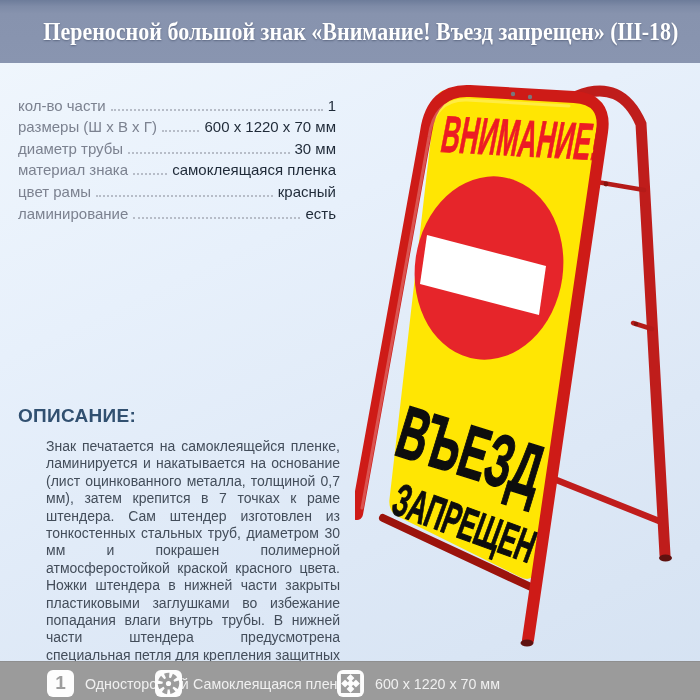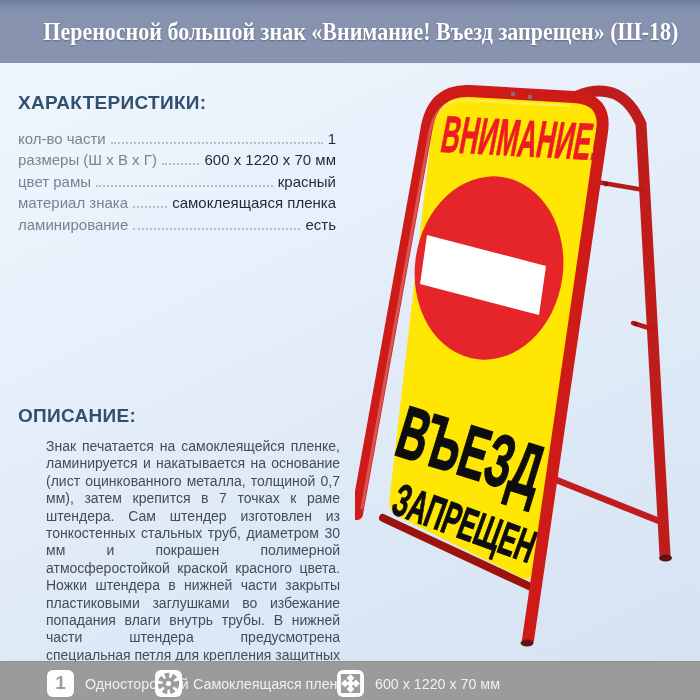--- a/index.html
+++ b/index.html
@@ -46,40 +46,44 @@
 </head>
 <body>
 
 <div class="page">
 
   <div class="header">
     <span class="header-title">Переносной большой знак «Внимание! Въезд запрещен» (Ш-18)</span>
   </div>
 
   <div class="char-block">
-    <div class="block-heading">ХАРАКТЕРИСТИКИ:</div>
     <div class="char-row">
       <span class="char-label">кол-во  части</span>
       <span class="char-dots"></span>
       <span class="char-value">1</span>
     </div>
     <div class="char-row">
       <span class="char-label">размеры (Ш х В х Г)</span>
       <span class="char-dots"></span>
       <span class="char-value">600 х 1220 х 70 мм</span>
     </div>
     <div class="char-row">
-      <span class="char-label">цвет  рамы</span>
+      <span class="char-label">диаметр трубы</span>
       <span class="char-dots"></span>
-      <span class="char-value">красный</span>
+      <span class="char-value">30 мм</span>
     </div>
     <div class="char-row">
       <span class="char-label">материал знака</span>
       <span class="char-dots"></span>
       <span class="char-value">самоклеящаяся пленка</span>
+    </div>
+    <div class="char-row">
+      <span class="char-label">цвет  рамы</span>
+      <span class="char-dots"></span>
+      <span class="char-value">красный</span>
     </div>
     <div class="char-row">
       <span class="char-label">ламинирование</span>
       <span class="char-dots"></span>
       <span class="char-value">есть</span>
     </div>
   </div>
 
   <div class="desc-block">
     <div class="block-heading">ОПИСАНИЕ:</div>

